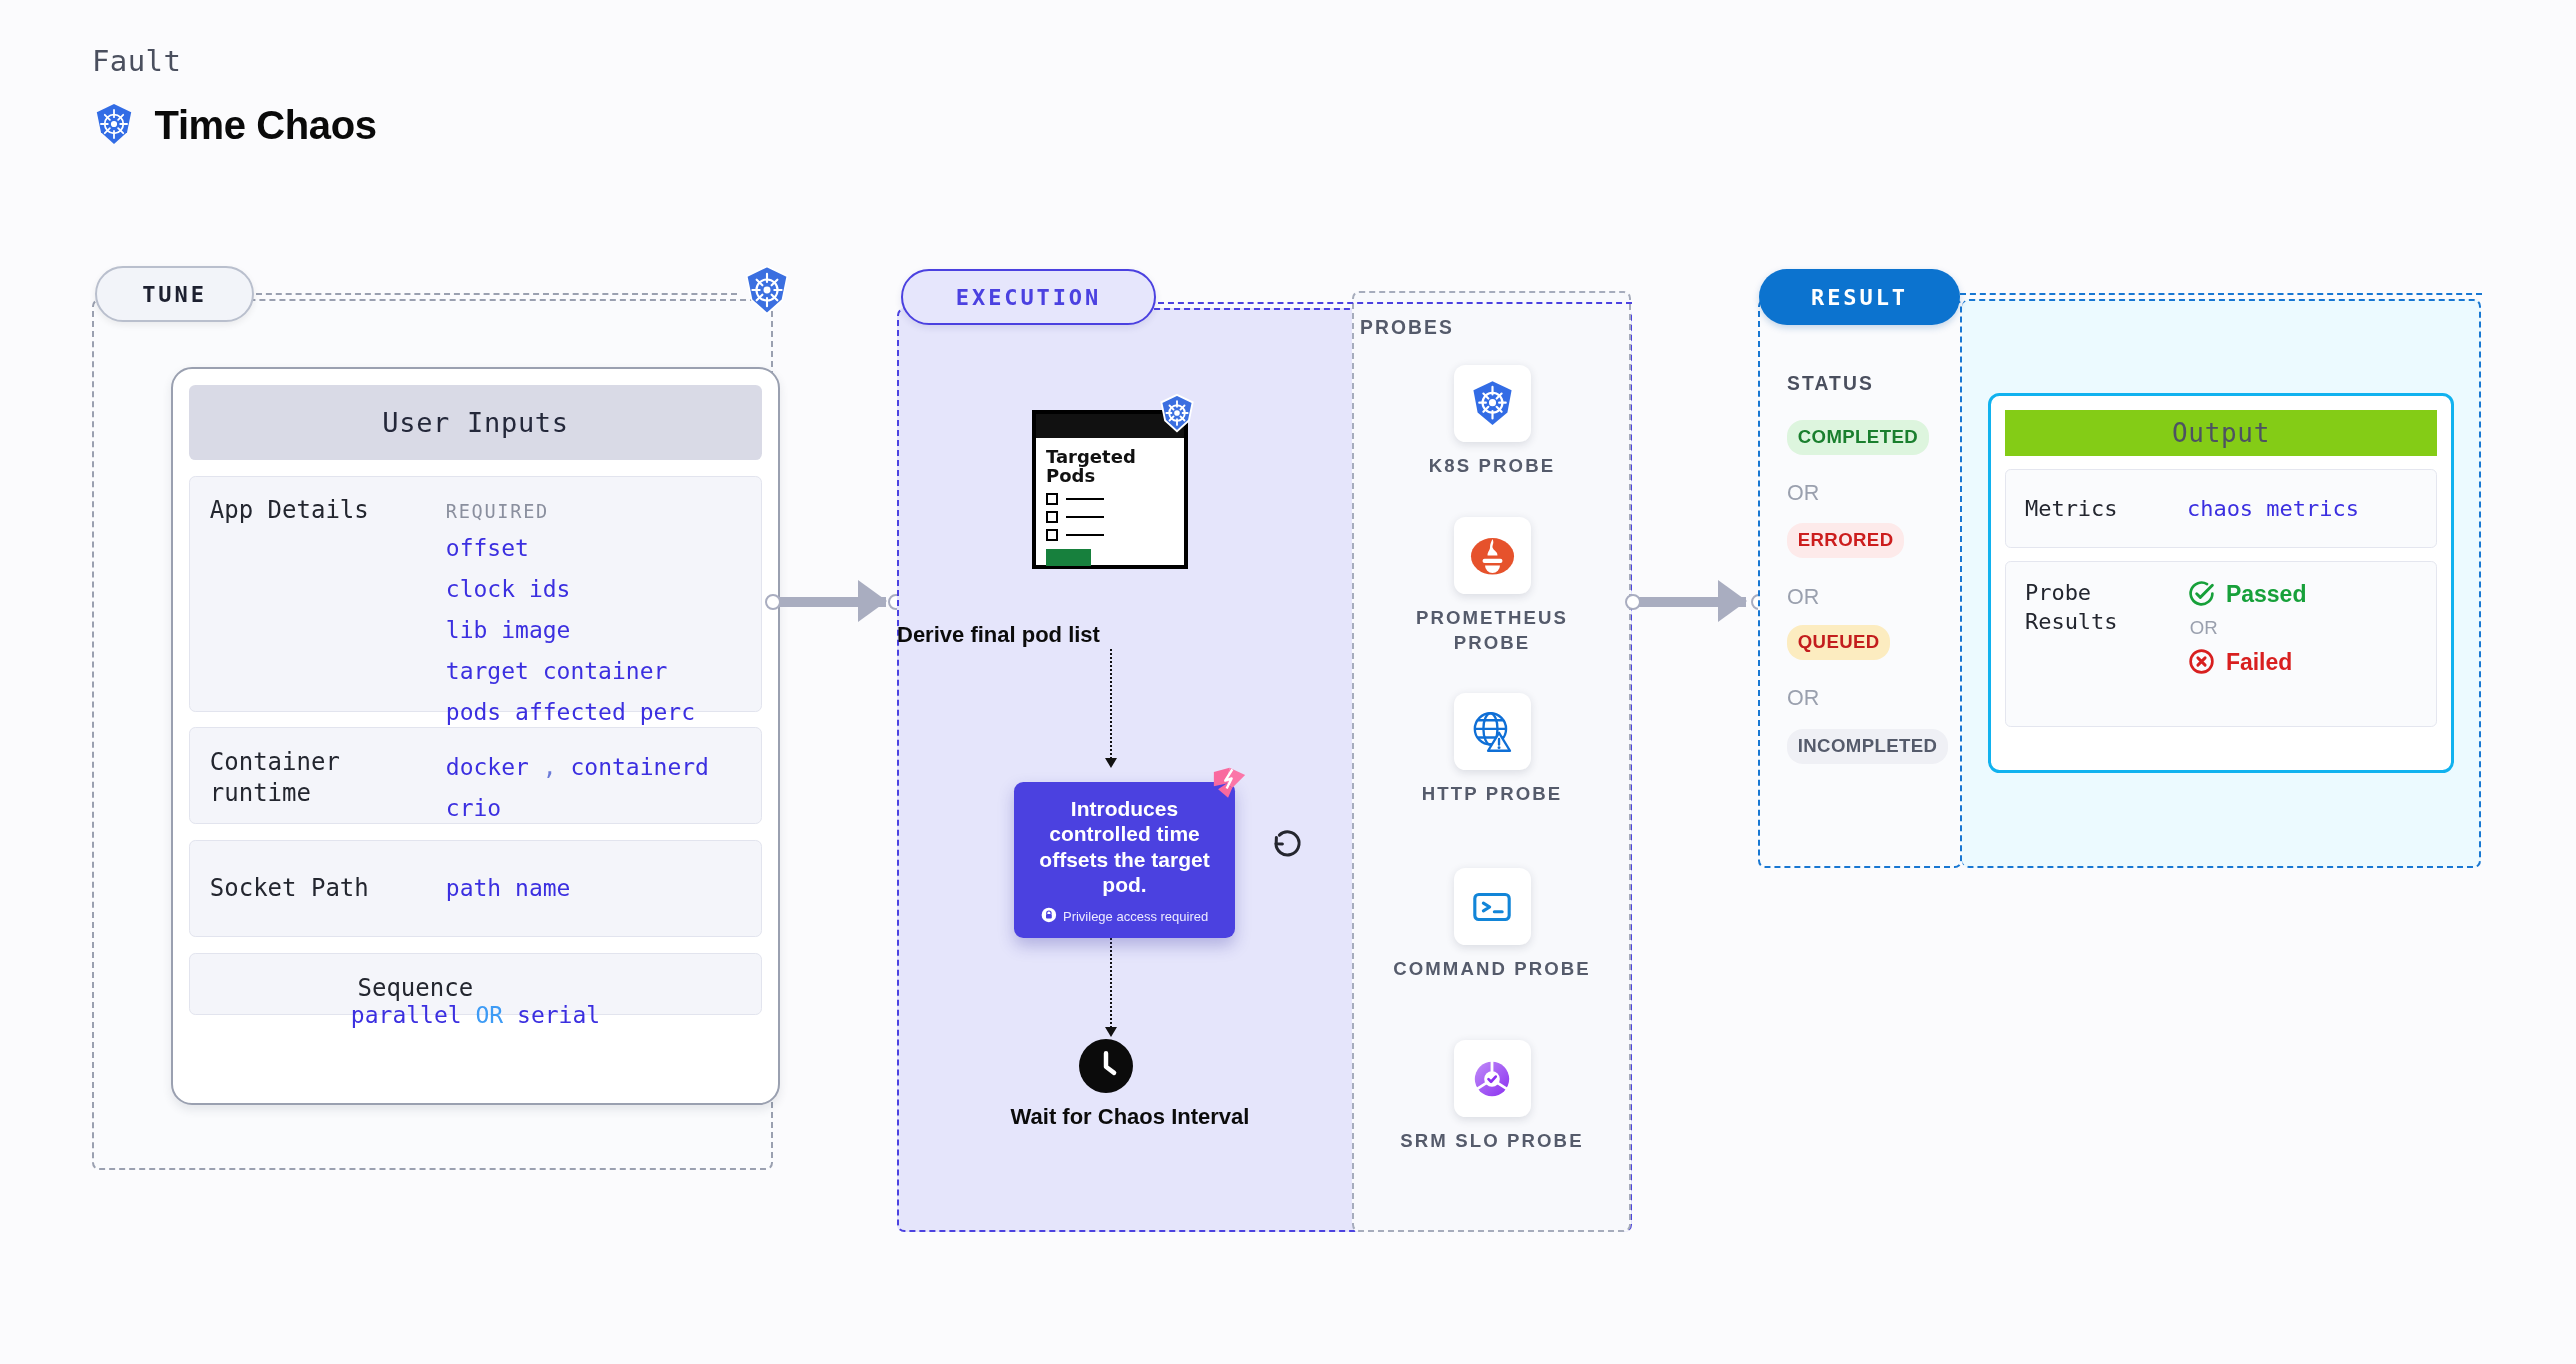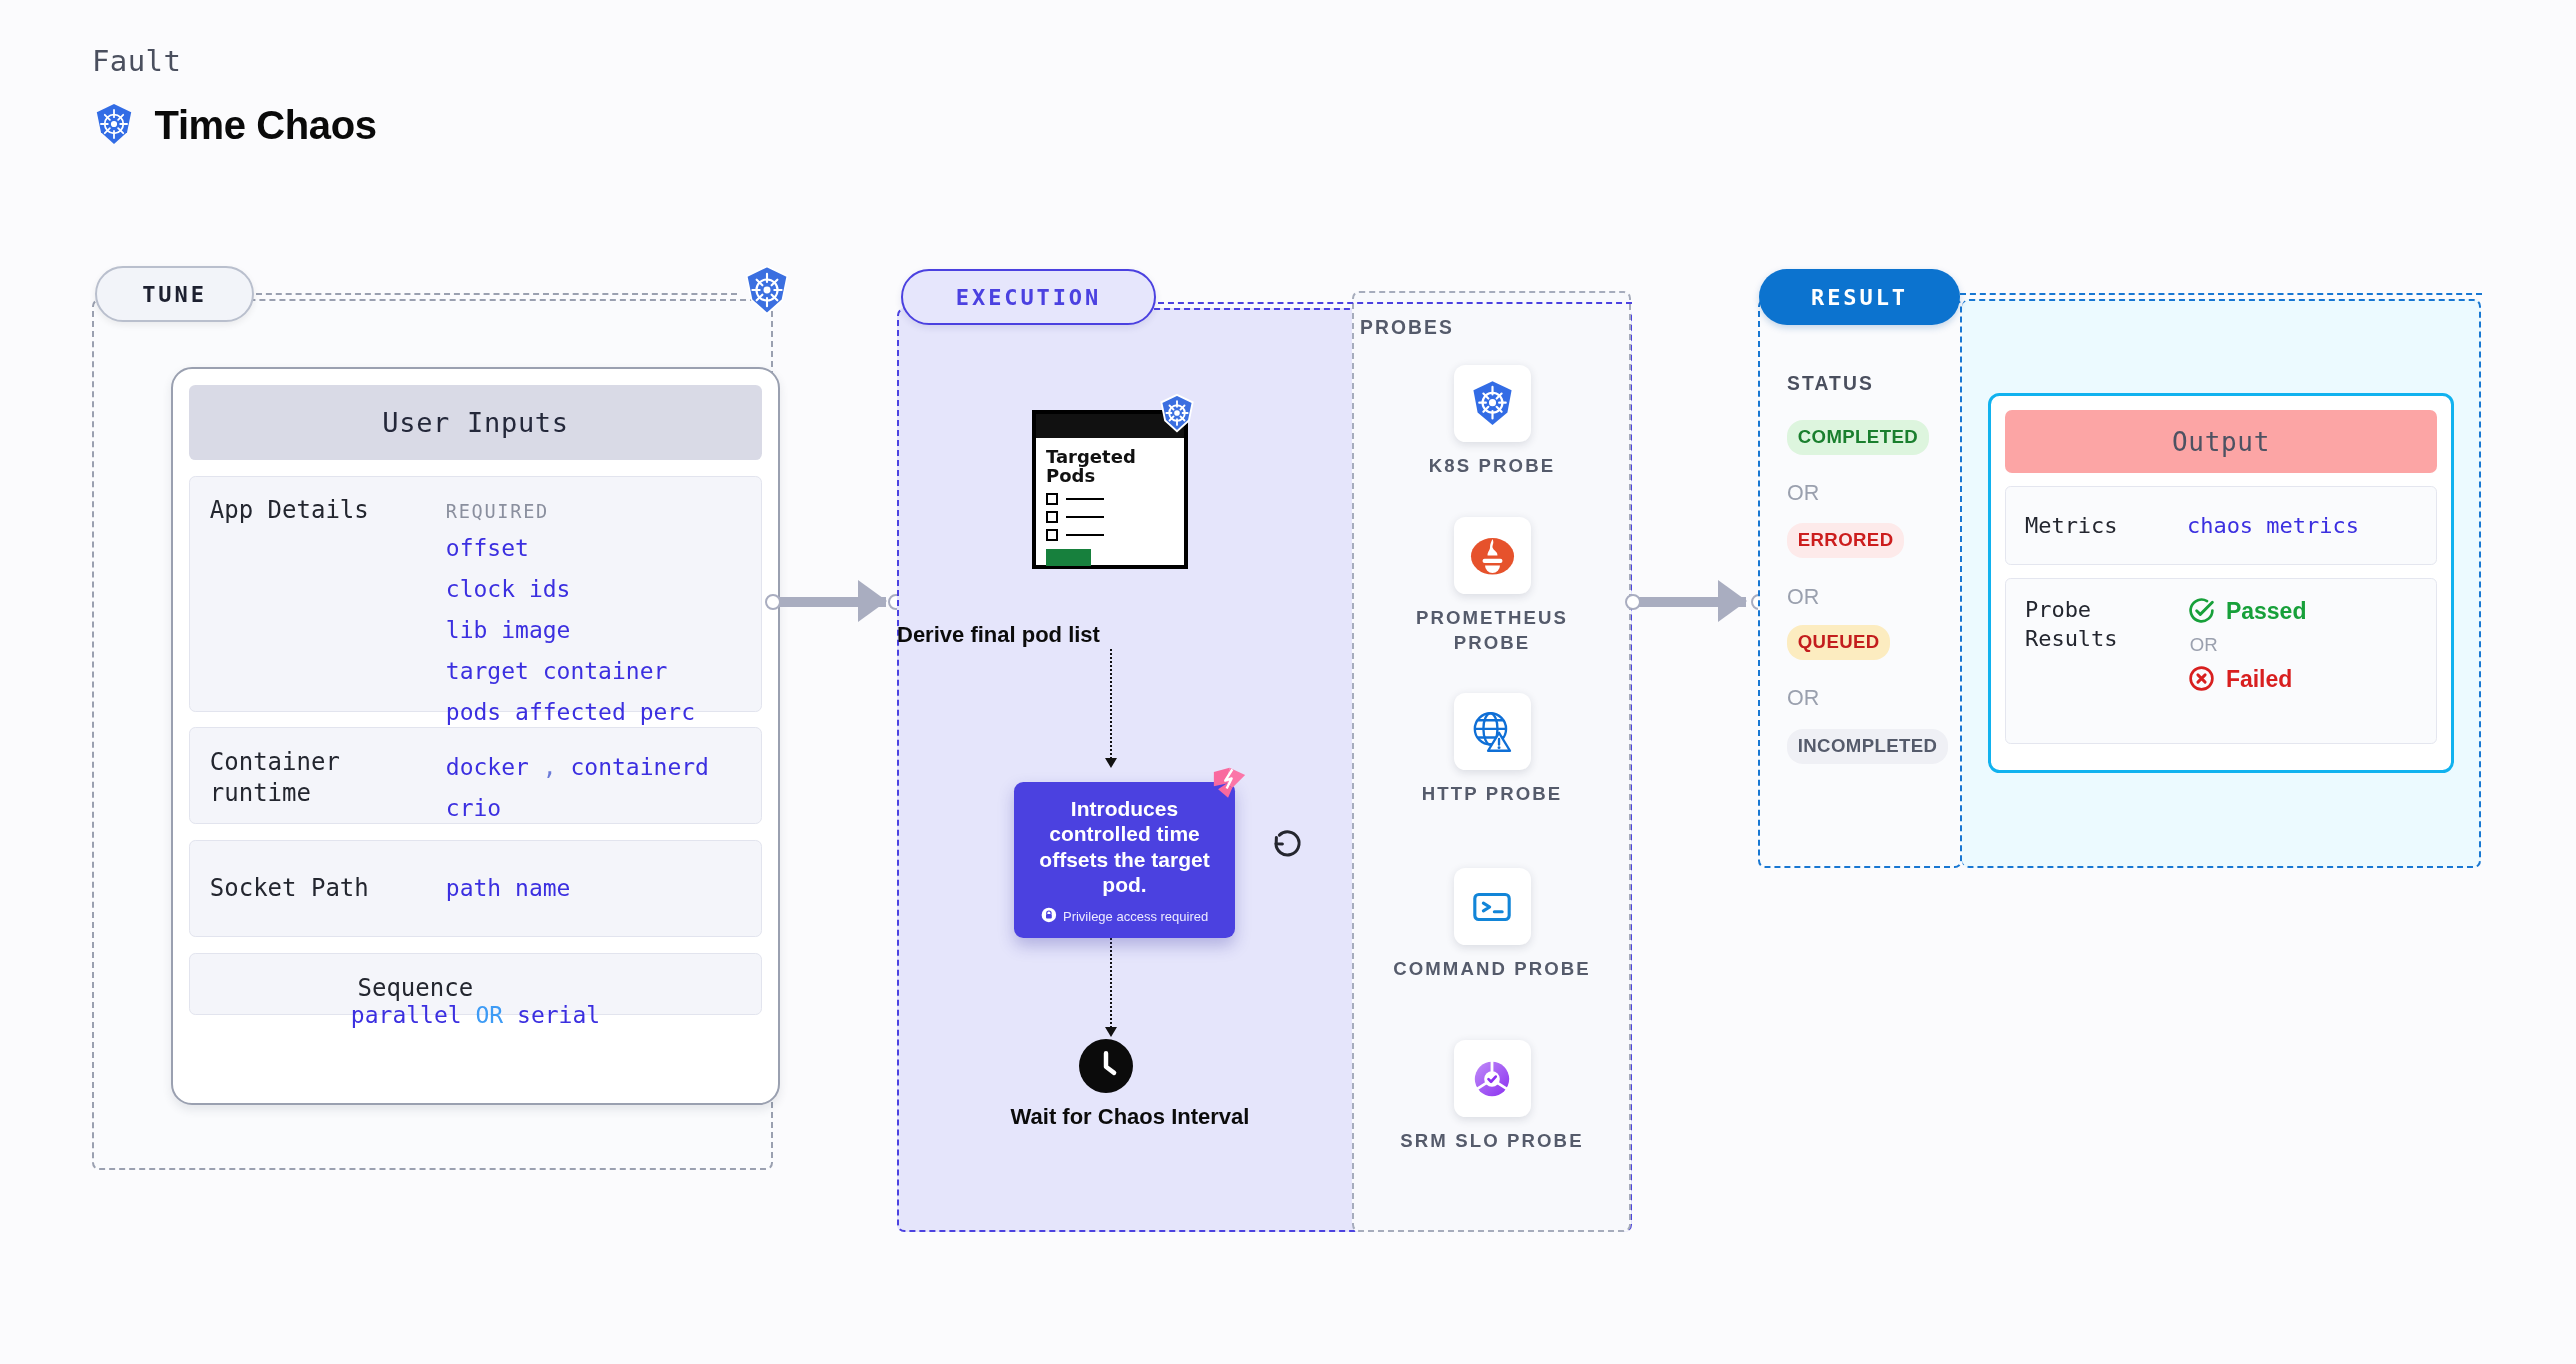--- a/index.html
+++ b/index.html
@@ -126,21 +126,21 @@
     background:#0c73cf;border:none;color:#fff;font-size:22px;
     box-shadow:0 2.9px 7.2px rgba(10,80,160,.22);}
   #status-title{position:absolute;left:1787px;top:373px;font-size:19.3px;
     letter-spacing:2.1px;color:#4a4f5e;font-weight:700;}
   .st-badge{position:absolute;left:1787px;border-radius:16px;padding:6.4px 10.7px;
     font-size:18.6px;font-weight:700;letter-spacing:0.4px;}
   .st-or{position:absolute;left:1787px;font-size:21.5px;color:#9aa0ae;}
 
   #output-card{position:absolute;left:1988px;top:393px;width:466px;height:380px;
     background:#fff;border:3.6px solid #11b2ef;border-radius:11.5px;padding:14.3px;}
-  #output-header{height:63px;background:#fca5a5;border-radius:7px;
+  #output-header{height:46px;background:#84cc16;border-radius:0;
     display:flex;align-items:center;justify-content:center;
     font-size:26px;color:#4d5262;letter-spacing:0.7px;}
   .out-row{background:#fafbfd;border:1.4px solid #e4e6ef;border-radius:5.7px;
     margin-top:13px;padding:17px 18.6px;display:flex;}
   .out-key{font-family:"DejaVu Sans Mono","Liberation Mono",monospace;
     font-size:22px;color:#23262f;width:162px;flex:none;line-height:1.3;}
   .out-val{font-family:"DejaVu Sans Mono","Liberation Mono",monospace;
     font-size:22px;color:#3b2fe0;}
   .pr-line{display:flex;align-items:center;gap:10px;}
   .pr-pass{color:#17a03a;font-size:23px;font-weight:700;}

